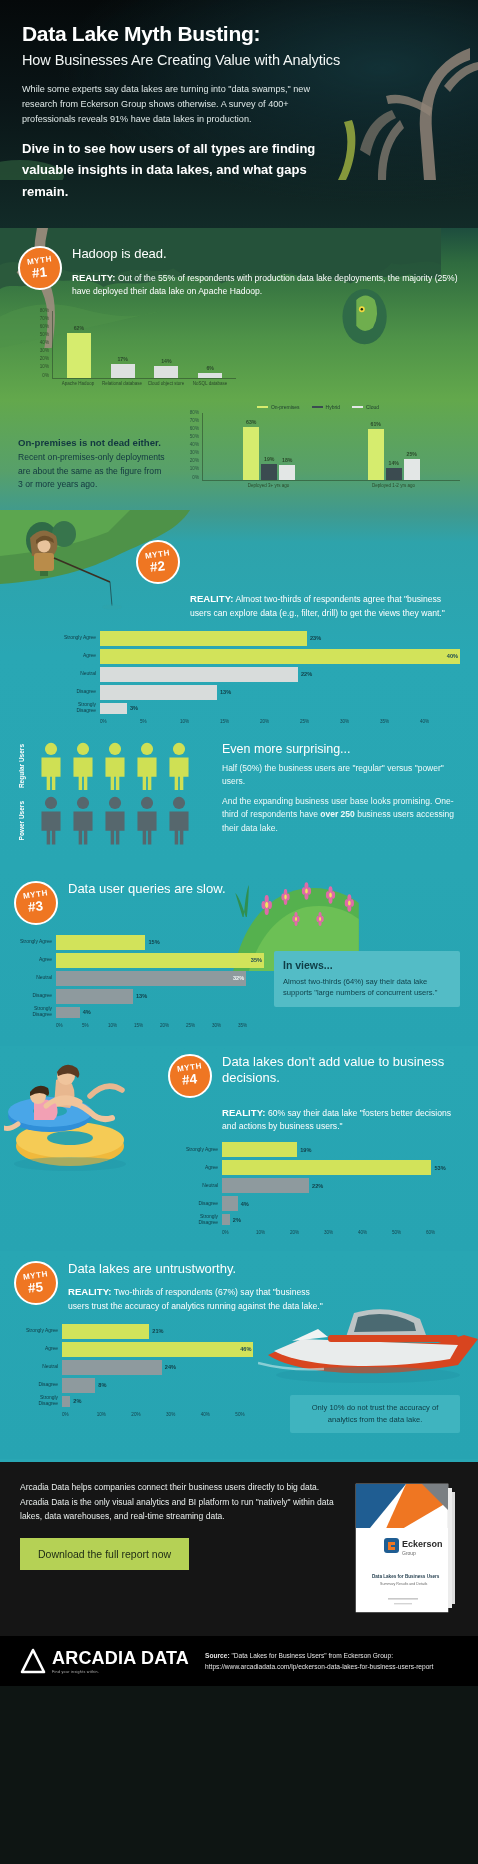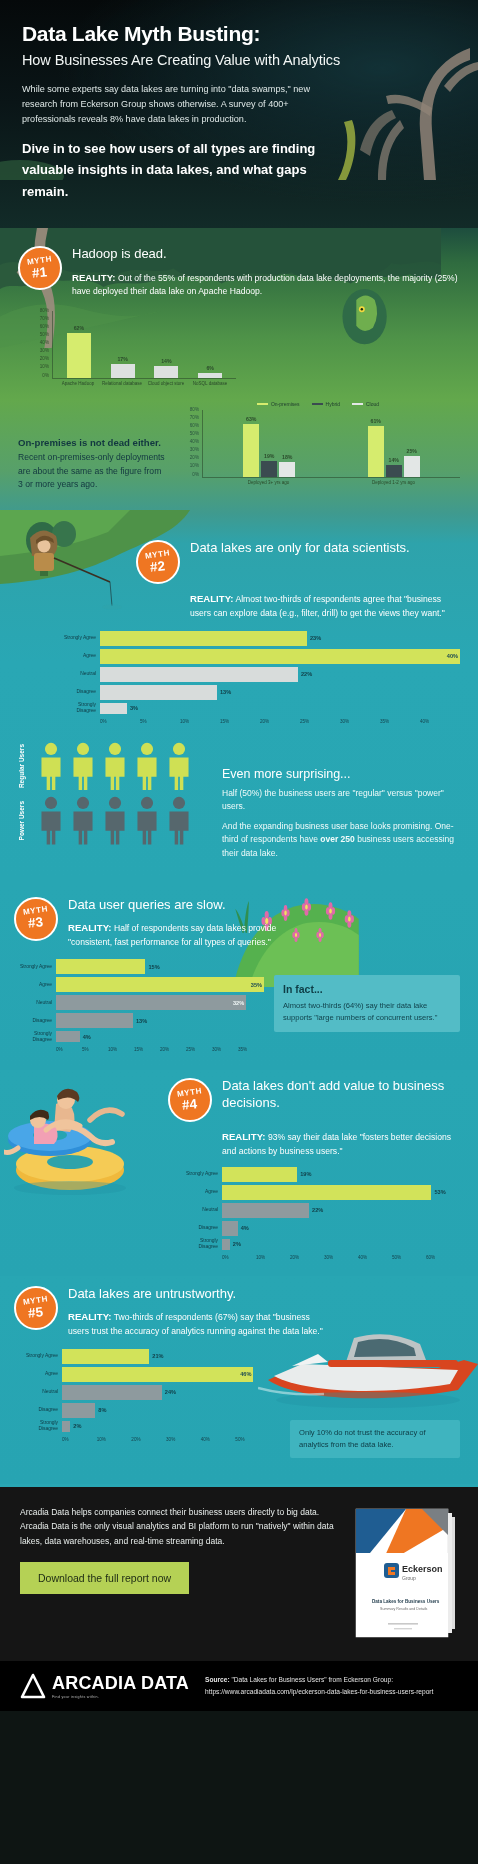--- a/index.html
+++ b/index.html
@@ -120,21 +120,21 @@
   .surprising-p { font-size: 8.5px; line-height: 1.6; color: #f0fbfa; margin-top: 6px; }
   .surprising-p b { font-weight: bold; }
 
   .infact {
     background: #53bcc6; border-radius: 2px; padding: 8px 9px;
   }
   .infact h4 { font-size: 10.5px; font-weight: bold; color: #0e3d46; margin-bottom: 5px; }
   .infact p { font-size: 7.6px; line-height: 1.55; color: #0f3f49; }
 
   .notetip { background: #3fb4bf; border-radius: 2px; padding: 7px 9px; }
-  .notetip p { font-size: 7.6px; line-height: 1.55; color: #0e3b44; }
+  .notetip p { font-size: 7.6px; line-height: 1.55; color: #0e3b44; text-align: center; }
 
   
   .cta { background: #151515; padding: 18px 20px 16px 20px; display: flex; gap: 14px; }
   .cta p { font-size: 8.5px; line-height: 1.72; color: #e9eeec; }
   .cta-btn {
     display: inline-block; margin-top: 14px; background: #b5d155; color: #1d2a14;
     font-size: 10.5px; padding: 10px 18px; border: none; cursor: pointer;
     font-family: "Liberation Sans", sans-serif;
   }
   .book { width: 108px; flex: 0 0 108px; position: relative; }
@@ -156,21 +156,21 @@
       <path d="M470 60 C440 70 430 95 432 130 L436 180 L424 180 L420 130 C418 95 432 62 470 48 Z" fill="#8f8377" opacity=".85"></path>
       <path d="M432 108 C415 98 400 92 386 96 L388 104 C402 101 416 106 430 116 Z" fill="#8f8377" opacity=".8"></path>
       <path d="M444 86 C455 72 466 64 478 62 L478 70 C468 73 458 80 450 92 Z" fill="#8f8377" opacity=".8"></path>
       <path d="M404 128 C392 140 386 156 386 180 L378 180 C378 152 386 134 400 120 Z" fill="#8f8377" opacity=".7"></path>
       <path d="M360 150 C366 128 376 116 392 110 L396 118 C382 124 374 136 370 156 Z" fill="#8f8377" opacity=".6"></path>
       <path d="M352 120 C358 135 356 160 346 180 L338 180 C348 160 350 138 344 122 Z" fill="#9aad3f" opacity=".85"></path>
       <ellipse cx="20" cy="176" rx="44" ry="16" fill="#2c5a3a" opacity=".7"></ellipse>
     </svg>
     <h1 class="h-title">Data Lake Myth Busting:</h1>
     <h2 class="h-sub">How Businesses Are Creating Value with Analytics</h2>
-    <p class="h-body">While some experts say data lakes are turning into "data swamps," new research from Eckerson Group shows otherwise. A survey of 400+ professionals reveals 8% have data lakes in production.</p>
+    <p class="h-body">While some experts say data lakes are turning into "data swamps," new research from Eckerson Group shows otherwise. A survey of 400+ professionals reveals 91% have data lakes in production.</p>
     <p class="h-body bold">Dive in to see how users of all types are finding valuable insights in data lakes, and what gaps remain.</p>
   </div>
 
   <div class="swamp">
     <svg class="canopy" viewBox="0 0 478 130" preserveAspectRatio="none">
       <path d="M0 0 L478 0 L478 40 C460 30 440 44 424 38 C406 60 380 46 364 58 C346 44 322 56 306 48 C286 66 258 50 240 60 C220 46 196 58 178 50 C158 68 130 54 112 64 C92 50 68 62 50 54 C32 70 12 58 0 66 Z" fill="#2b5a3c"></path>
       <path d="M0 40 C20 30 40 48 60 40 C80 56 104 42 124 52 C146 38 168 52 188 44 C208 60 232 46 252 56 C272 42 296 56 316 48 C336 64 360 50 380 60 C400 46 424 58 444 50 C458 58 470 52 478 56 L478 0 L0 0 Z" fill="#24503a" opacity=".8"></path>
       <ellipse cx="395" cy="96" rx="24" ry="30" fill="#2f6b47"></ellipse>
       <path d="M386 78 q10 -10 20 0 q6 16 -2 30 q-10 8 -18 -2 Z" fill="#6fae4e"></path>
       <circle cx="392" cy="88" r="3.2" fill="#f2d83e"></circle>
@@ -233,21 +233,21 @@
           </div>
         </div>
         <div class="vlabels">
           <div>Apache Hadoop</div>
           <div>Relational database</div>
           <div>Cloud object store</div>
           <div>NoSQL database</div>
         </div>
       </div>
 
-      <div style="display:flex; gap:8px; margin-top: 14px; align-items:flex-start;">
+      <div style="display:flex; gap:8px; margin-top: 14px; align-items:center;">
         <div style="width:150px; padding-top: 34px;">
           <div class="reality dark" style="margin:0;">
             <b>On-premises is not dead either.</b><span> Recent on-premises-only deployments are about the same as the figure from 3 or more years ago.</span>
           </div>
         </div>
 
         <div class="chart" style="flex:1;">
           <div class="legend">
             <div>
               <i style="background:#d6ec6e"></i>
@@ -326,23 +326,20 @@
       <path d="M110 72 L112 96" stroke="#1e3b3e" stroke-width=".7" fill="none"></path>
       <ellipse cx="112" cy="97" rx="10" ry="2.6" fill="#2ea3ab" opacity=".6"></ellipse>
     </svg>
 
     <div class="section-inner" style="padding: 26px 18px 0 18px;">
       <div class="myth-row" style="padding-left: 118px;">
         <div class="myth-badge">
           <span class="mw">MYTH</span>
           <span class="mn">#2</span>
         </div>
-        <div style="flex:1;">
-          <div class="myth-head">Data lakes are only for data scientists.</div>
-        </div>
       </div>
       <div class="reality" style="margin-left:172px;">
         <b>REALITY:</b><span> Almost two-thirds of respondents agree that "business users can explore data (e.g., filter, drill) to get the views they want."</span>
       </div>
 
       <div class="hchart" style="margin: 10px 0 0 40px;">
         <div class="hrow">
           <div class="hlabel">Strongly Agree</div>
           <div class="htrack">
               <div class="hbar" style="width:57.5%;background:#d2e35a">
@@ -441,21 +438,21 @@
                   <circle cx="15" cy="8" r="7" fill="#56676d"></circle>
                   <path d="M4 18 h22 v22 h-6 v16 h-4 v-16 h-2 v16 h-4 v-16 h-6 Z" fill="#56676d"></path>
                 </svg>
               <svg class="person" viewBox="0 0 30 56">
                   <circle cx="15" cy="8" r="7" fill="#56676d"></circle>
                   <path d="M4 18 h22 v22 h-6 v16 h-4 v-16 h-2 v16 h-4 v-16 h-6 Z" fill="#56676d"></path>
                 </svg>
             </div>
           </div>
         </div>
-        <div style="flex:1;margin-top:25px;">
+        <div style="flex:1;">
           <div class="surprising-h">Even more surprising...</div>
           <p class="surprising-p">Half (50%) the business users are "regular" versus "power" users.</p>
           <p class="surprising-p"><span>And the expanding business user base looks promising. One-third of respondents have </span><b>over 250</b><span> business users accessing their data lake.</span></p>
         </div>
       </div>
       <div style="height:22px"></div>
     </div>
   </div>
 
   <div class="teal2">
@@ -517,23 +514,20 @@
     </svg>
 
     <div class="section-inner" style="padding: 14px 18px 0 14px;">
       <div class="myth-row">
         <div class="myth-badge">
           <span class="mw">MYTH</span>
           <span class="mn">#3</span>
         </div>
         <div style="flex:1; max-width: 250px;">
           <div class="myth-head">Data user queries are slow.</div>
-          <div class="reality">
-            <b>REALITY:</b><span> Half of respondents say data lakes provide "consistent, fast performance for all types of queries."</span>
-          </div>
         </div>
       </div>
 
       <div style="display:flex; gap:10px; margin-top:10px; align-items:flex-start;">
         <div class="hchart" style="width:250px;">
           <div class="hrow">
             <div class="hlabel">Strongly Agree</div>
             <div class="htrack">
                 <div class="hbar" style="width:43%;background:#d2e35a">
                   <span>15%</span>
@@ -578,21 +572,21 @@
             <div>10%</div>
             <div>15%</div>
             <div>20%</div>
             <div>25%</div>
             <div>30%</div>
             <div>35%</div>
           </div>
         </div>
 
         <div class="infact" style="flex:1; margin-top: 16px;">
-          <h4>In fact...</h4>
+          <h4>In views...</h4>
           <p>Almost two-thirds (64%) say their data lake supports "large numbers of concurrent users."</p>
         </div>
       </div>
       <div style="height:18px"></div>
     </div>
   </div>
 
   <div class="teal2">
     <svg viewBox="0 0 180 130" style="position:absolute;left:4px;top:8px;width:180px;height:130px">
       <ellipse cx="66" cy="92" rx="54" ry="20" fill="#f0b93c"></ellipse>
@@ -619,21 +613,21 @@
       <div class="myth-row" style="padding-left: 150px;">
         <div class="myth-badge">
           <span class="mw">MYTH</span>
           <span class="mn">#4</span>
         </div>
         <div style="flex:1;">
           <div class="myth-head">Data lakes don't add value to business decisions.</div>
         </div>
       </div>
       <div class="reality" style="margin-left:204px;">
-        <b>REALITY:</b><span> 93% say their data lake "fosters better decisions and actions by business users."</span>
+        <b>REALITY:</b><span> 60% say their data lake "fosters better decisions and actions by business users."</span>
       </div>
 
       <div class="hchart" style="margin: 8px 0 0 162px;">
         <div class="hrow">
           <div class="hlabel">Strongly Agree</div>
           <div class="htrack">
               <div class="hbar" style="width:31.6%;background:#d2e35a">
                 <span>19%</span>
               </div>
             </div>

